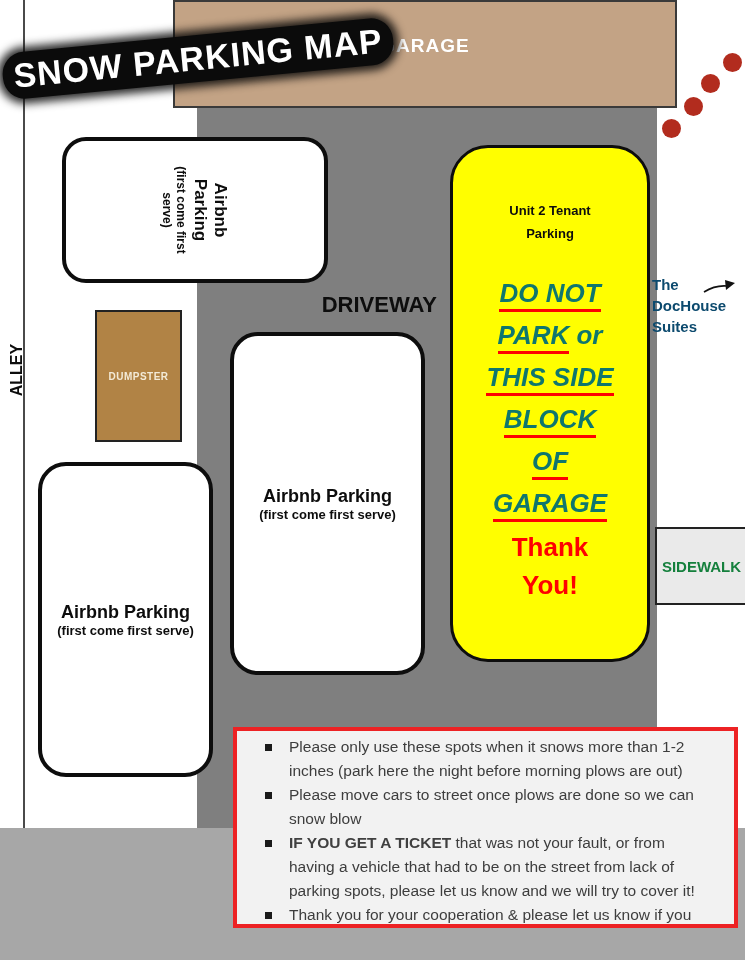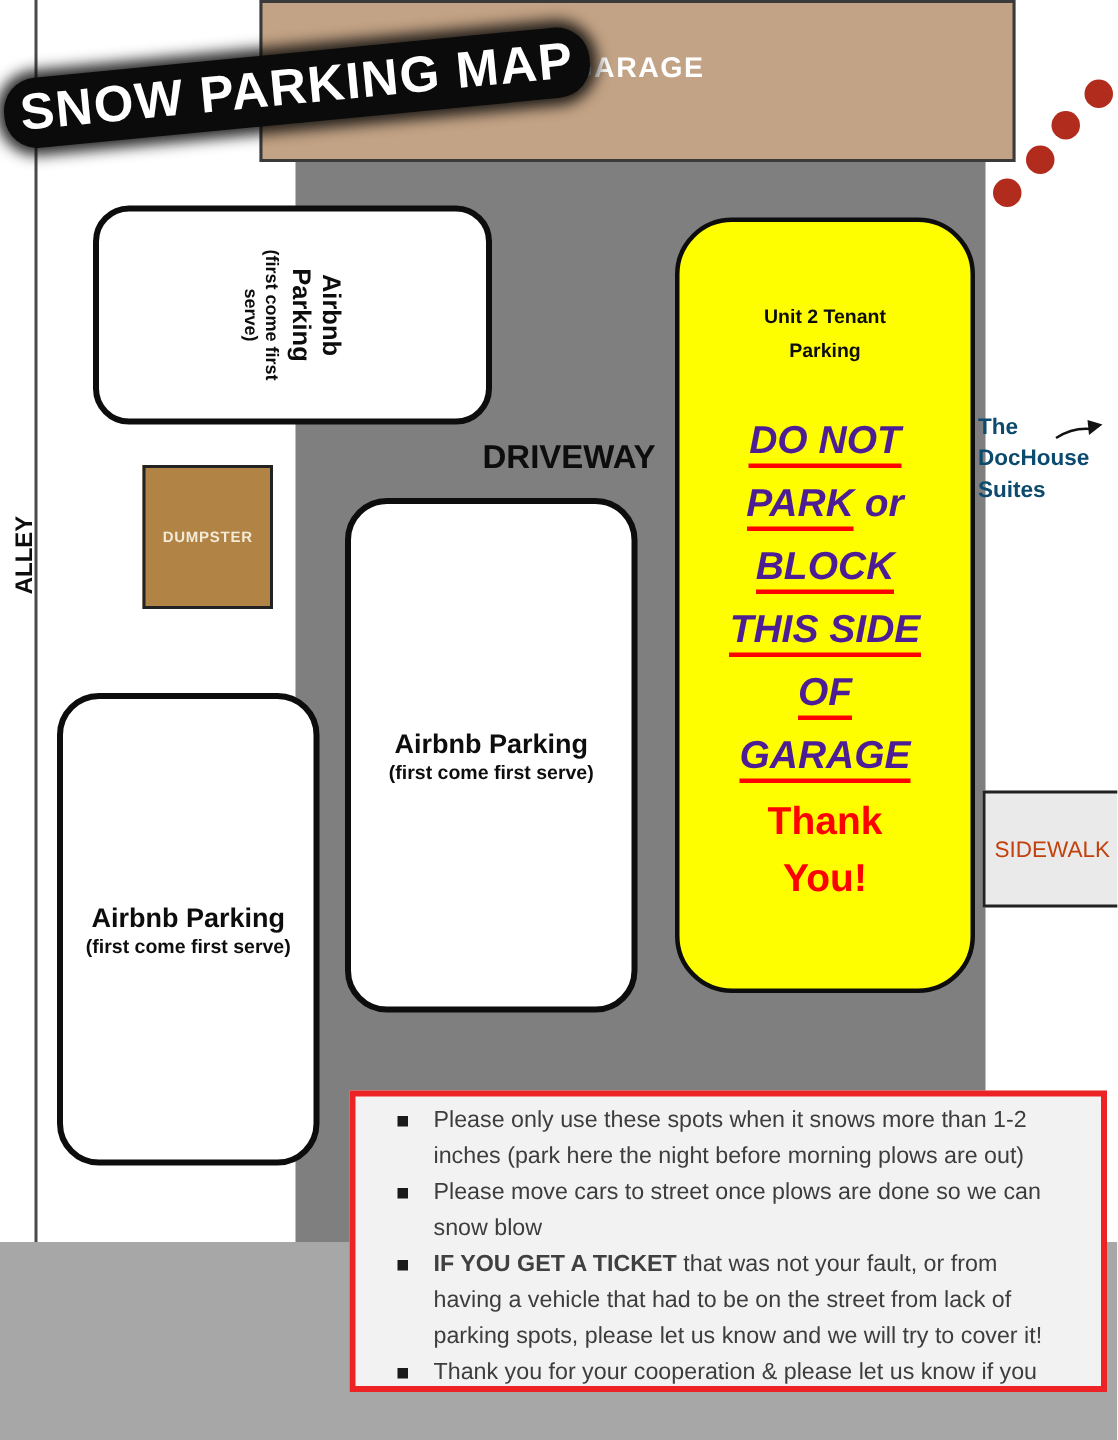--- a/index.html
+++ b/index.html
@@ -11,41 +11,41 @@
   
   #alley-line{left:23px;top:0;width:2px;height:829px;background:#4a4a4a;}
   #driveway{left:197px;top:106px;width:460px;height:723px;background:#7f7f7f;}
   #street{left:0;top:828px;width:745px;height:132px;background:#a7a7a7;}
   #garage{left:173px;top:0;width:504px;height:108px;background:#c3a385;border:2px solid #3a3a3a;box-sizing:border-box;text-align:center;}
   #garage-label{padding-top:33px;font-size:19px;font-weight:bold;color:#ffffff;letter-spacing:1px;}
   #driveway-label{left:297px;top:292px;width:140px;text-align:right;font-size:22px;font-weight:bold;color:#0d0d0d;}
   #street-label{left:0;top:886px;width:745px;text-align:center;font-size:31px;line-height:34px;font-weight:bold;color:#737373;letter-spacing:1px;}
   #alley-label{left:-13px;top:362px;width:60px;height:16px;line-height:16px;text-align:center;font-size:16px;font-weight:bold;transform:rotate(-90deg);color:#0d0d0d;}
   
-  #dumpster{left:95px;top:310px;width:87px;height:96px;background:#b18345;border:2px solid #222;box-sizing:border-box;display:flex;align-items:center;justify-content:center;}
+  #dumpster{left:95px;top:310px;width:87px;height:132px;background:#b18345;border:2px solid #222;box-sizing:border-box;display:flex;align-items:center;justify-content:center;}
   #dumpster-label{font-size:10px;font-weight:bold;color:#f3ead7;letter-spacing:0.5px;}
   
   .pbox{background:#fff;border:4px solid #0d0d0d;box-sizing:border-box;display:flex;flex-direction:column;align-items:center;justify-content:center;text-align:center;}
   #airbnb-top{left:62px;top:137px;width:266px;height:146px;border-radius:24px;}
   #airbnb-top .rot{transform:rotate(90deg);width:150px;}
   #airbnb-mid{left:230px;top:332px;width:195px;height:343px;border-radius:28px;}
   #airbnb-bottom{left:38px;top:462px;width:175px;height:315px;border-radius:28px;}
   .pbox-title{font-size:18px;font-weight:bold;line-height:21px;color:#0d0d0d;}
   .pbox-note{font-size:13px;font-weight:bold;line-height:15px;color:#0d0d0d;}
   #airbnb-top .pbox-title{font-size:17px;line-height:20px;}
   #airbnb-top .pbox-note{font-size:12px;line-height:14px;width:112px;margin:2px auto 0;}
   
   #tenant-box{left:450px;top:145px;width:200px;height:517px;background:#fffe00;border:3px solid #0d0d0d;border-radius:38px;box-sizing:border-box;text-align:center;}
   .tenant-header{margin-top:51px;font-size:13px;font-weight:bold;line-height:23px;color:#0d0d0d;}
-  .warn{margin-top:27px;color:#4c1d95;font-weight:bold;font-style:italic;font-size:26px;line-height:42px;}
+  .warn{margin-top:27px;color:#0f766e;font-weight:bold;font-style:italic;font-size:26px;line-height:42px;}
   .warn .u{border-bottom:3px solid #fe0101;padding-bottom:1px;}
   .thanks{margin-top:4px;color:#fe0101;font-weight:bold;font-size:26px;line-height:38px;}
   
   #sidewalk{left:655px;top:527px;width:93px;height:78px;background:#eaeaea;border:2px solid #222;box-sizing:border-box;display:flex;align-items:center;justify-content:center;}
-  #sidewalk-label{font-size:15px;font-weight:normal;color:#c2410c;}
+  #sidewalk-label{font-size:15px;font-weight:bold;color:#15803d;}
   #dochouse{left:652px;top:274px;width:92px;text-align:left;font-size:15px;font-weight:bold;line-height:21px;color:#0c4a6e;}
   #dochouse-arrow{left:702px;top:279px;}
   .dot{width:19px;height:19px;border-radius:50%;background:#b22c1e;}
   #dot1{left:723px;top:53px;} #dot2{left:701px;top:74px;} #dot3{left:684px;top:97px;} #dot4{left:662px;top:119px;}
   
   #title-band{
     left:2px;top:35px;width:392px;height:47px;background:#0b0b0b;border-radius:22px;
     transform:rotate(-5.5deg);box-shadow:0 0 9px 5px rgba(8,8,8,0.85);
     display:flex;align-items:center;justify-content:center;white-space:nowrap;
   }
@@ -103,22 +103,22 @@
   </div>
 
   <div class="abs" id="tenant-box">
     <div class="tenant-header">
       <div>Unit 2 Tenant</div>
       <div>Parking</div>
     </div>
     <div class="warn">
       <div class="warn-line"><span class="u">DO NOT</span><span></span></div>
       <div class="warn-line"><span class="u">PARK</span><span> or</span></div>
+      <div class="warn-line"><span class="u">THIS SIDE</span><span></span></div>
       <div class="warn-line"><span class="u">BLOCK</span><span></span></div>
-      <div class="warn-line"><span class="u">THIS SIDE</span><span></span></div>
       <div class="warn-line"><span class="u">OF</span><span></span></div>
       <div class="warn-line"><span class="u">GARAGE</span><span></span></div>
     </div>
     <div class="thanks">
       <div>Thank</div>
       <div>You!</div>
     </div>
   </div>
 
   <div class="abs" id="dochouse">

